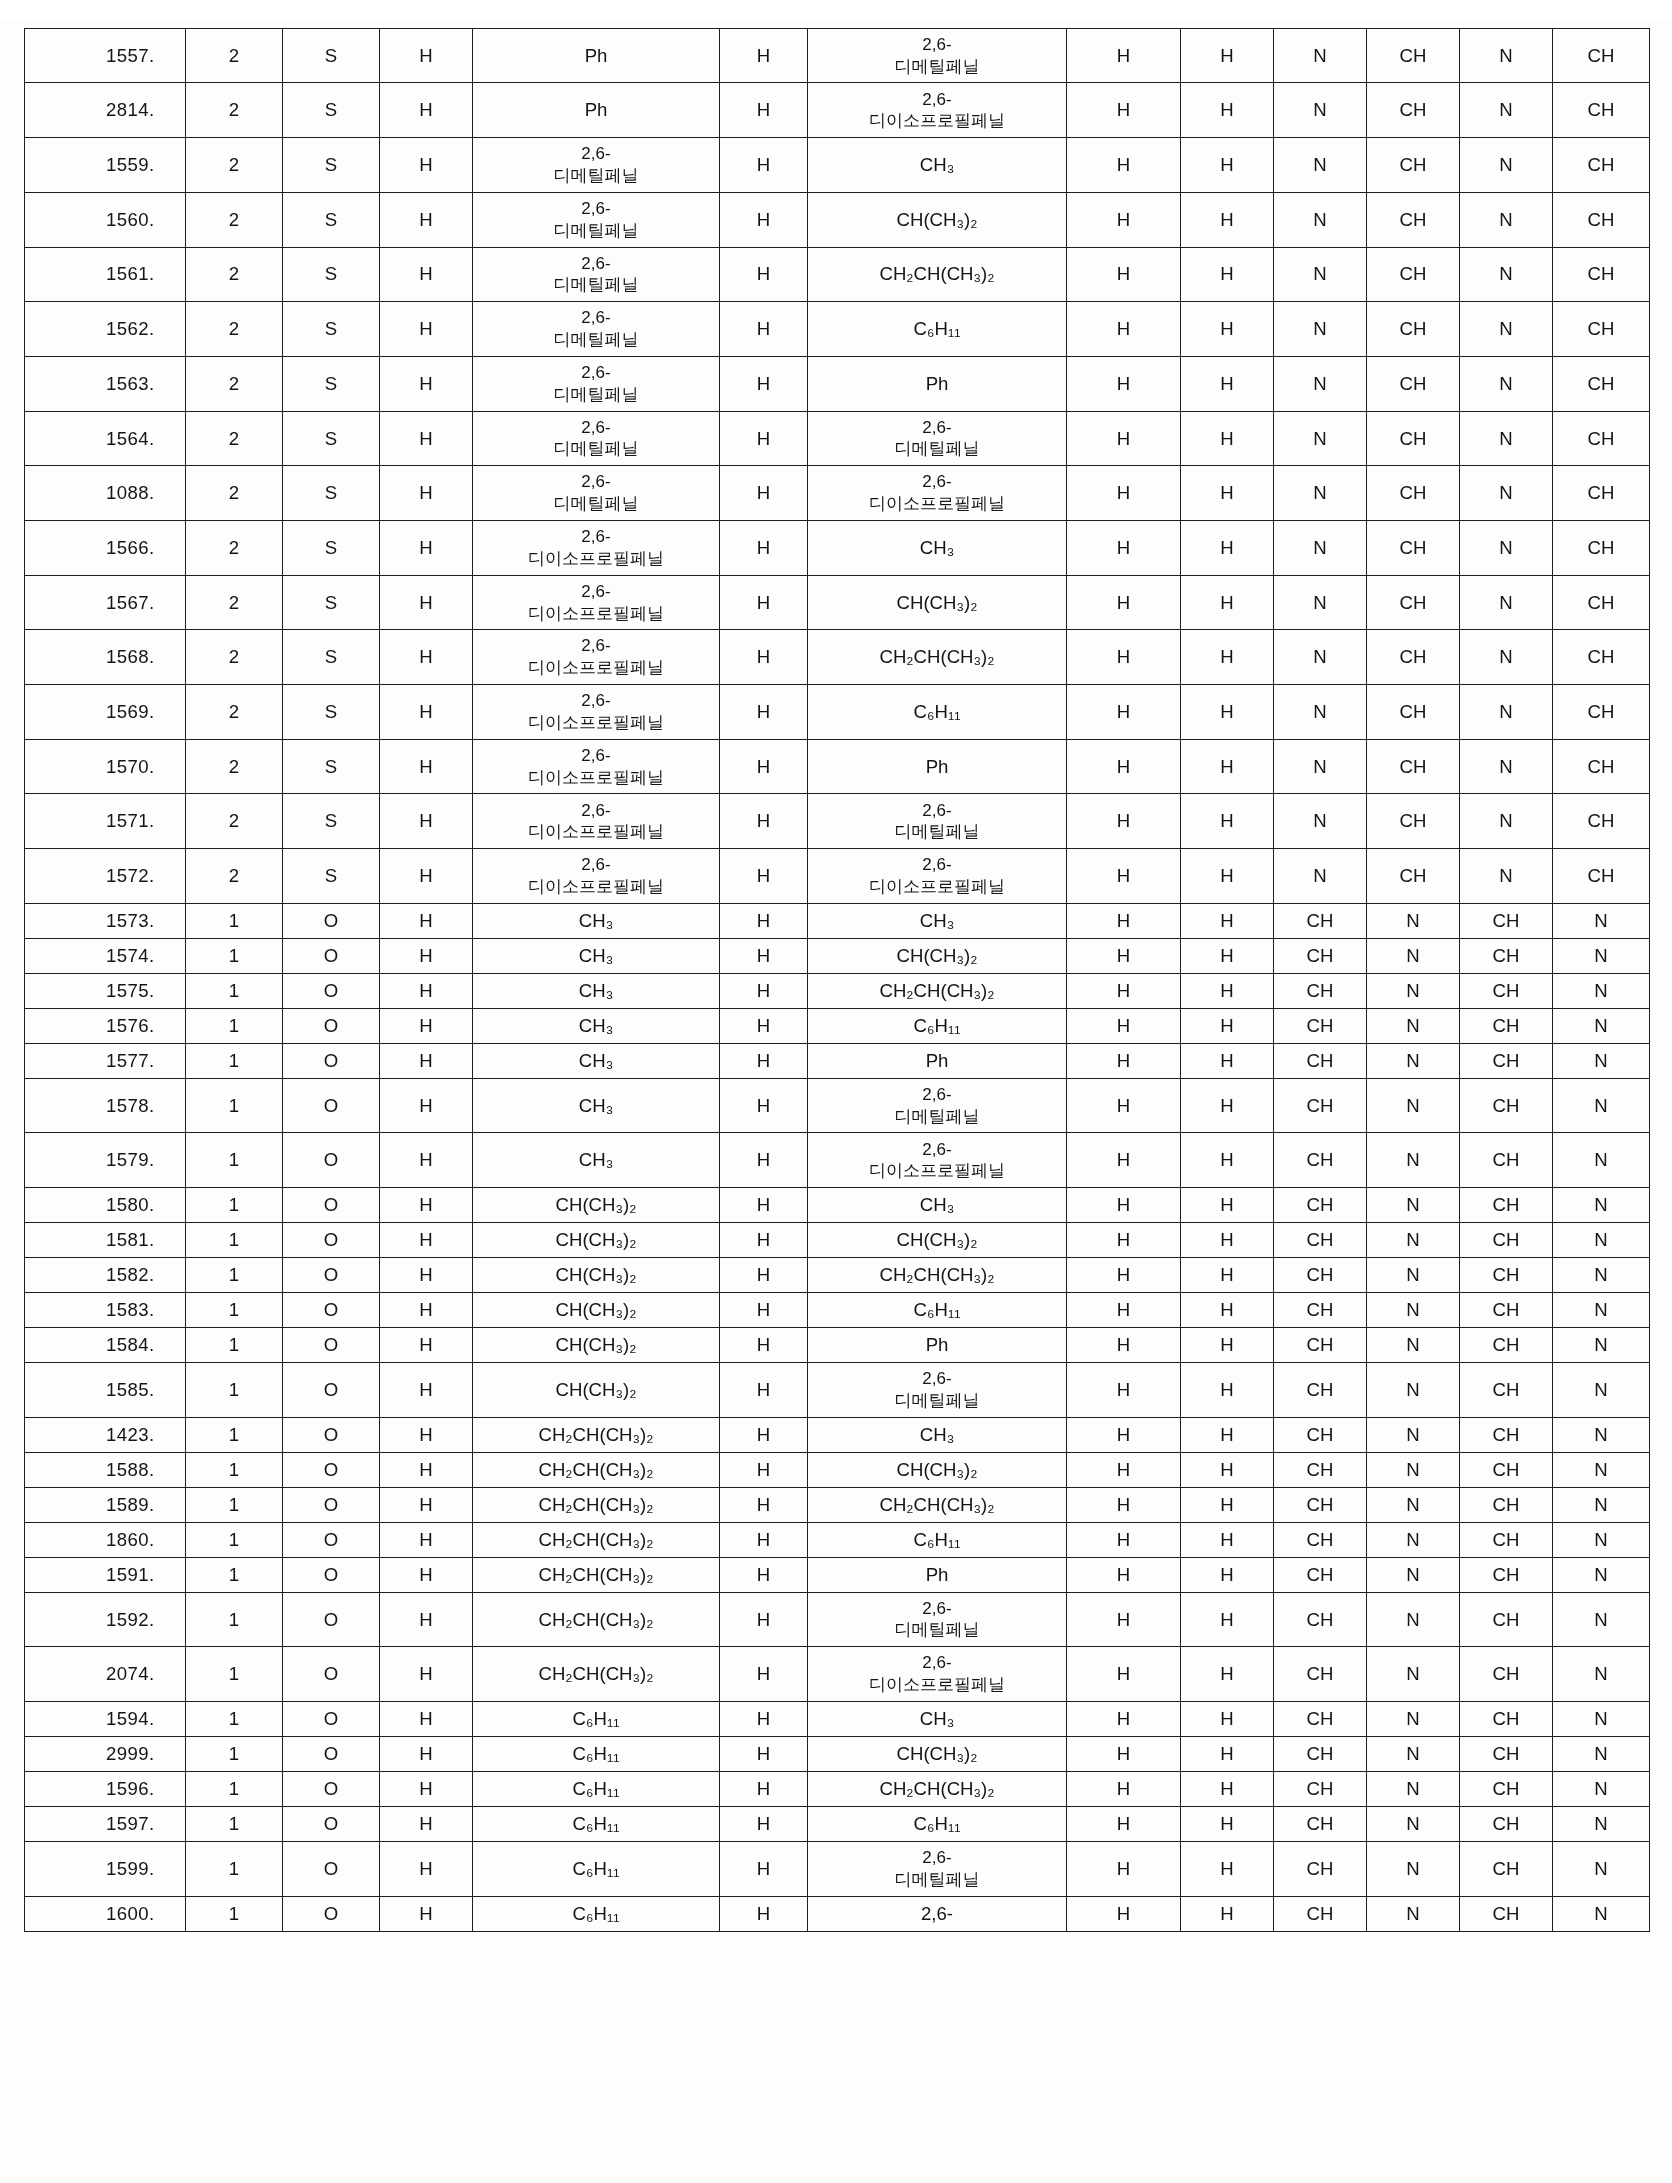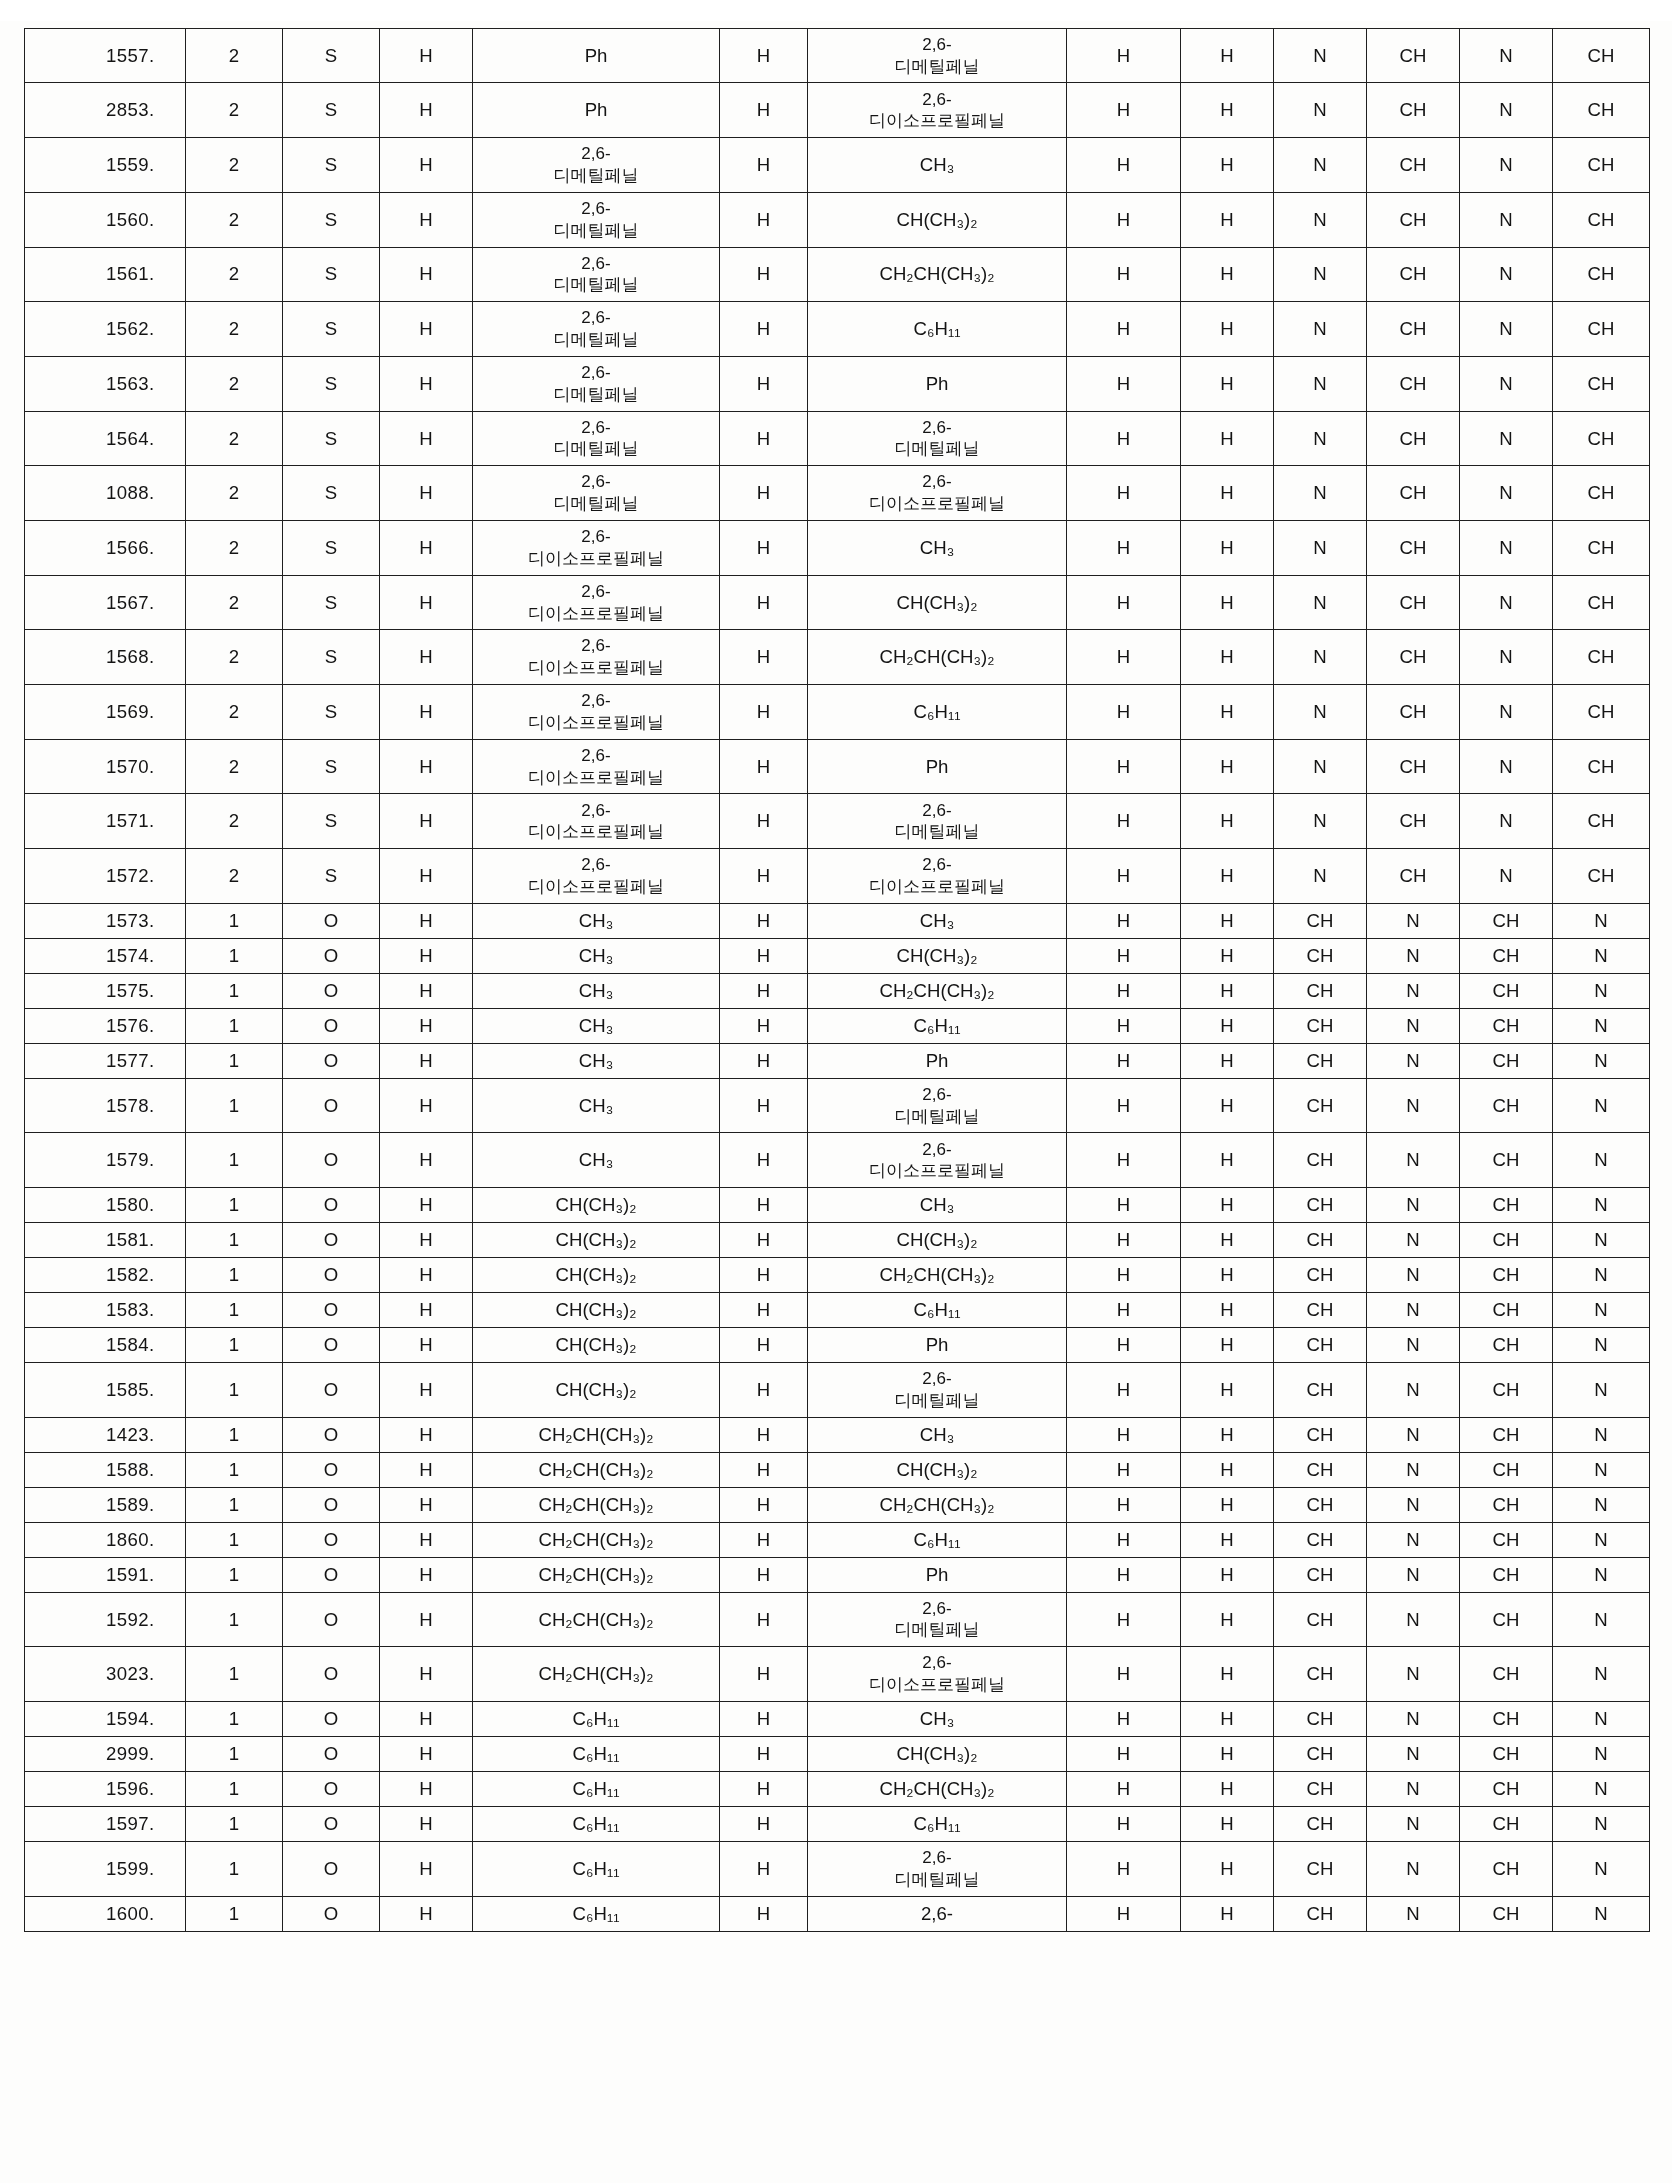--- a/index.html
+++ b/index.html
@@ -91,21 +91,21 @@
           <td class="c6 ko">2,6-
 디메틸페닐</td>
           <td class="c7">H</td>
           <td class="c8">H</td>
           <td class="c9">N</td>
           <td class="c10">CH</td>
           <td class="c11">N</td>
           <td class="c12">CH</td>
         </tr>
         <tr>
-          <td class="c0">2853.</td>
+          <td class="c0">2814.</td>
           <td class="c1">2</td>
           <td class="c2">S</td>
           <td class="c3">H</td>
           <td class="c4">Ph</td>
           <td class="c5">H</td>
           <td class="c6 ko">2,6-
 디이소프로필페닐</td>
           <td class="c7">H</td>
           <td class="c8">H</td>
           <td class="c9">N</td>
@@ -624,21 +624,21 @@
           <td class="c6 ko">2,6-
 디메틸페닐</td>
           <td class="c7">H</td>
           <td class="c8">H</td>
           <td class="c9">CH</td>
           <td class="c10">N</td>
           <td class="c11">CH</td>
           <td class="c12">N</td>
         </tr>
         <tr>
-          <td class="c0">3023.</td>
+          <td class="c0">2074.</td>
           <td class="c1">1</td>
           <td class="c2">O</td>
           <td class="c3">H</td>
           <td class="c4">CH₂CH(CH₃)₂</td>
           <td class="c5">H</td>
           <td class="c6 ko">2,6-
 디이소프로필페닐</td>
           <td class="c7">H</td>
           <td class="c8">H</td>
           <td class="c9">CH</td>

